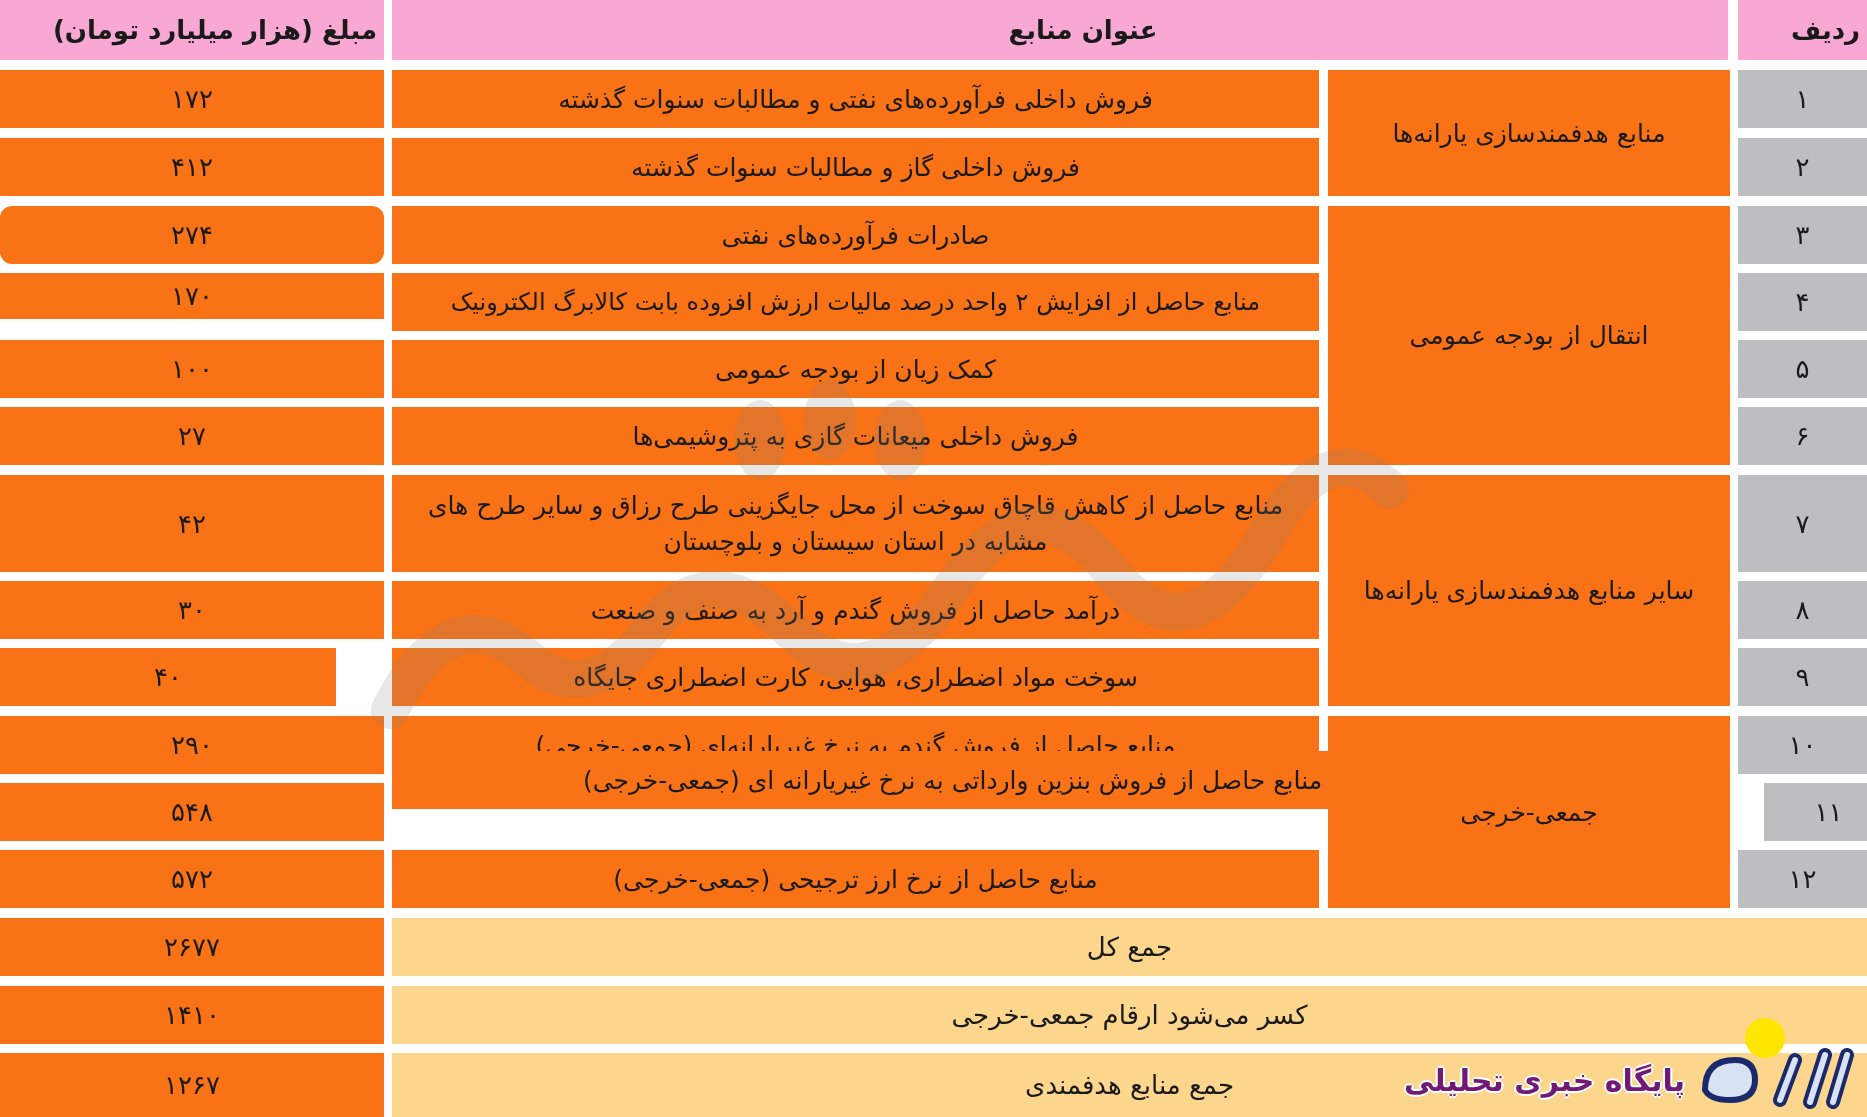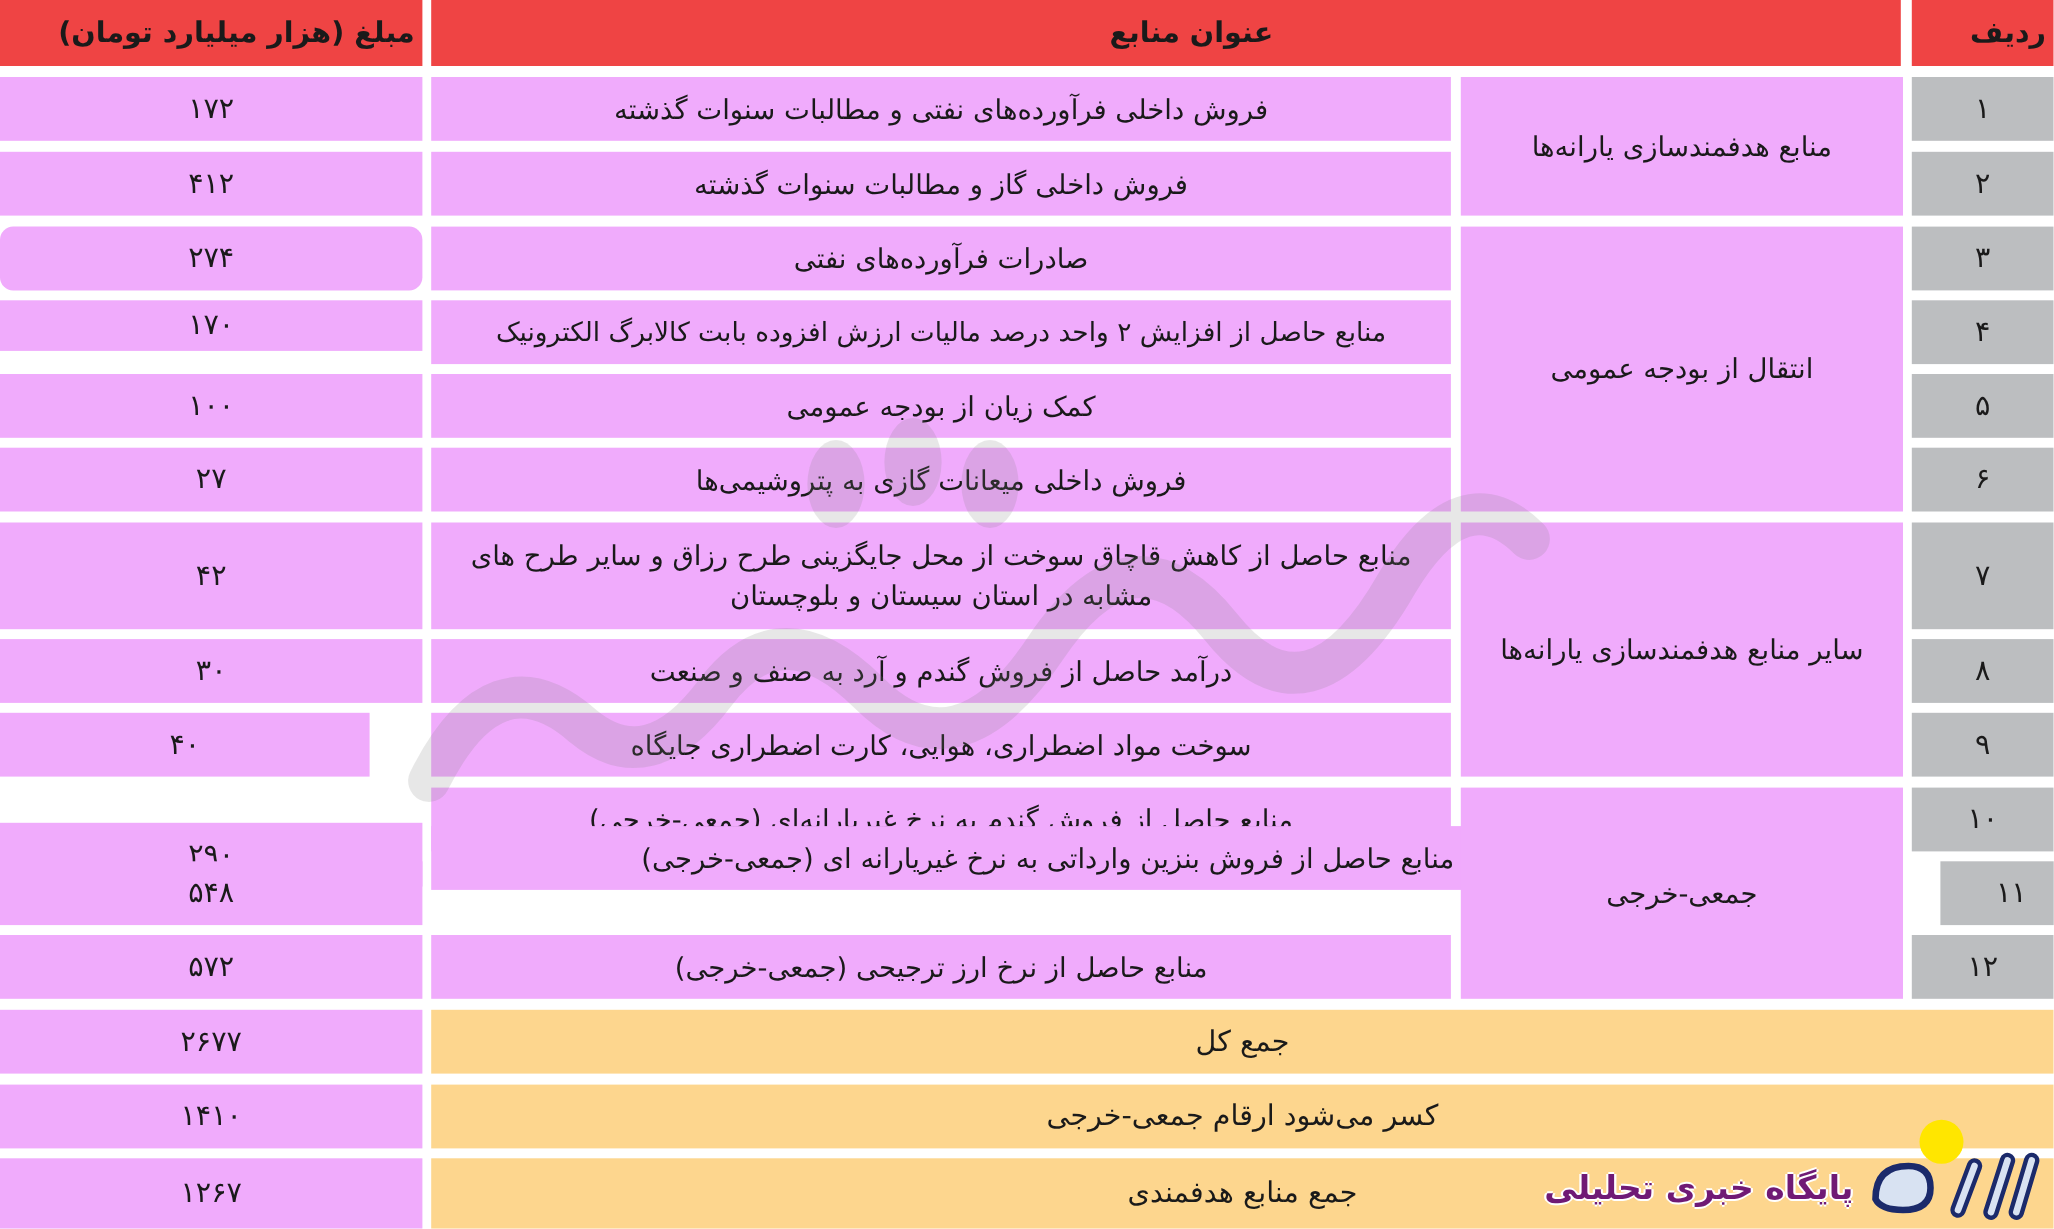--- a/index.html
+++ b/index.html
@@ -4,22 +4,22 @@
 <style>
   html, body { margin:0; padding:0; }
   body {
     width:1867px; height:1117px; background:#ffffff; position:relative; overflow:hidden;
     font-family: "DejaVu Sans", sans-serif; color:#1a1a1a;
   }
   .cell {
     position:absolute; display:flex; align-items:center; justify-content:center;
     text-align:center; box-sizing:border-box; direction:rtl;
   }
-  .hdr { background:#ef4444; font-weight:bold; font-size:26px; color:#1a1a1a;padding-left:46px; }
-  .grey { background:#f0abfc; font-size:25px; }
+  .hdr { background:#f9a8d4; font-weight:bold; font-size:26px; color:#1a1a1a;padding-left:46px; }
+  .grey { background:#f97316; font-size:25px; }
   .idx { background:#BCBEC0; font-size:26px; }
   .sum { background:#FDD68E; font-size:26px; }
   .amt { font-size:26px; }
   .desc-multi { line-height:36px; padding:0 20px; }
   .watermark {
     position:absolute; left:330px; top:330px; width:1100px; height:420px;
     pointer-events:none; opacity:0.18;
   }
   .logo {
     position:absolute; left:1400px; top:1010px; width:455px; height:100px;
@@ -74,21 +74,21 @@
 <div class="cell grey amt" style="left:0; top:581px; width:384px; height:58px;">۳۰</div>
 
 <div class="cell idx" style="left:1738px; top:648px; width:129px; height:58px;">۹</div>
 <div class="cell grey" style="left:392px; top:648px; width:927px; height:58px;">سوخت مواد اضطراری، هوایی، کارت اضطراری جایگاه</div>
 <div class="cell grey amt" style="left:0; top:648px; width:336px; height:58px;">۴۰</div>
 
 <div class="cell grey" style="left:1328px; top:475px; width:402px; height:231px;">سایر منابع هدفمندسازی یارانه‌ها</div>
 
 <div class="cell idx" style="left:1738px; top:716px; width:129px; height:58px;">۱۰</div>
 <div class="cell grey" style="left:392px; top:716px; width:927px; height:58px;">منابع حاصل از فروش گندم به نرخ غیریارانه‌ای (جمعی-خرجی)</div>
-<div class="cell grey amt" style="left:0; top:748px; width:384px; height:58px;">۲۹۰</div>
+<div class="cell grey amt" style="left:0; top:716px; width:384px; height:58px;">۲۹۰</div>
 
 <div class="cell idx" style="left:1764px; top:783px; width:129px; height:58px;">۱۱</div>
 <div class="cell grey" style="left:392px; top:751px; width:1121px; height:58px;">منابع حاصل از فروش بنزین وارداتی به نرخ غیریارانه ای (جمعی-خرجی)</div>
 <div class="cell grey amt" style="left:0; top:783px; width:384px; height:58px;">۵۴۸</div>
 
 <div class="cell idx" style="left:1738px; top:850px; width:129px; height:58px;">۱۲</div>
 <div class="cell grey" style="left:392px; top:850px; width:927px; height:58px;">منابع حاصل از نرخ ارز ترجیحی (جمعی-خرجی)</div>
 <div class="cell grey amt" style="left:0; top:850px; width:384px; height:58px;">۵۷۲</div>
 
 <div class="cell grey" style="left:1328px; top:716px; width:402px; height:192px;">جمعی-خرجی</div>

